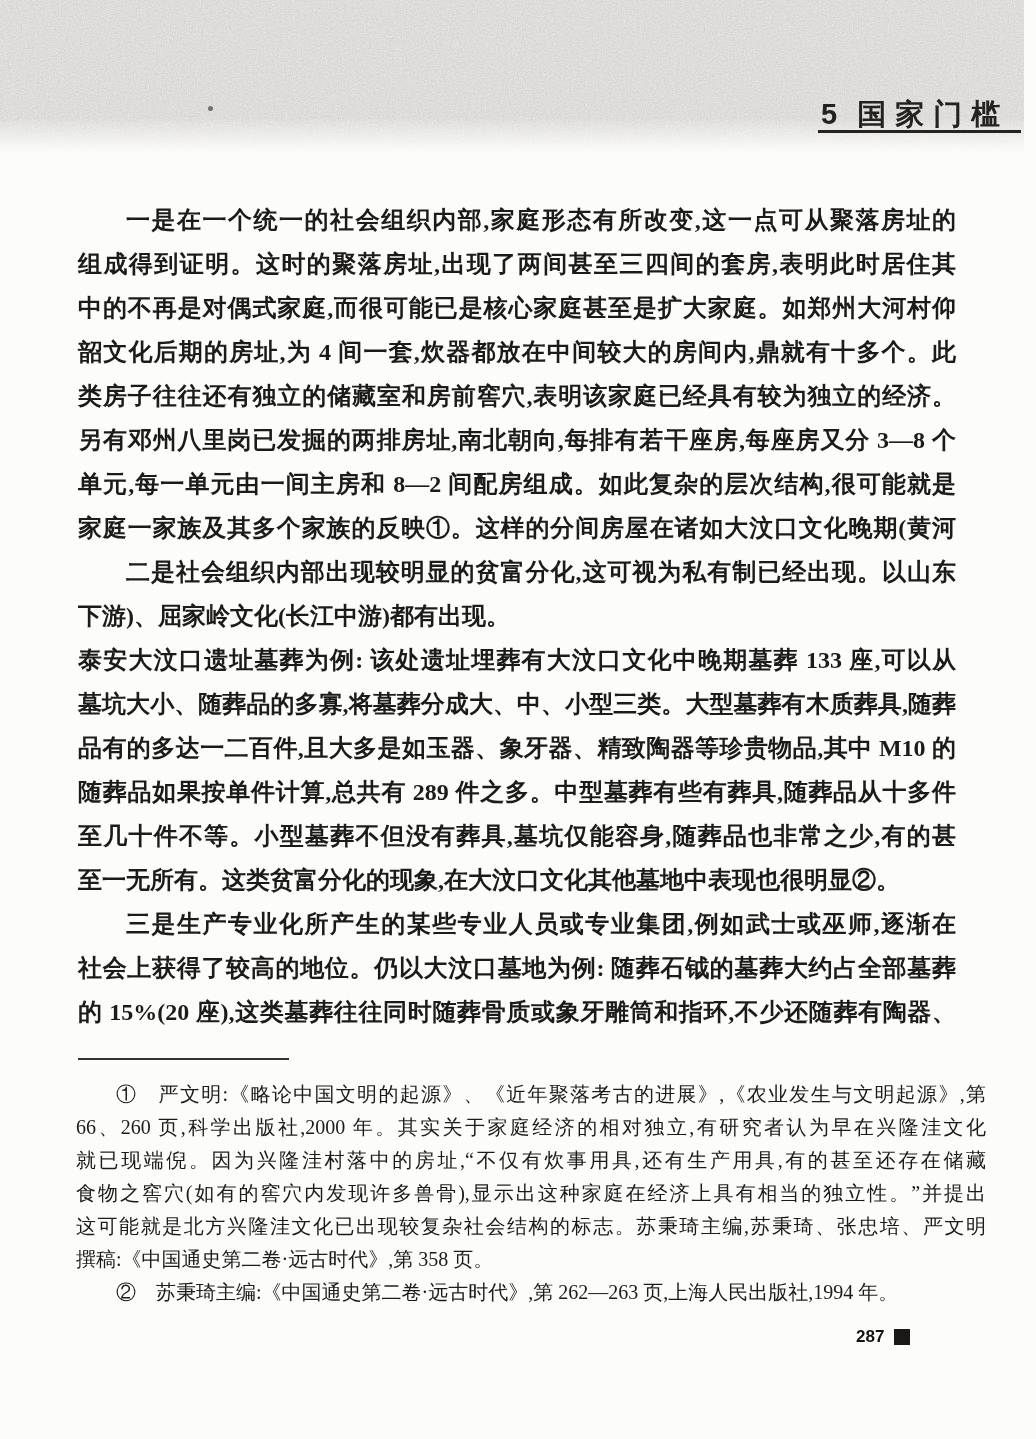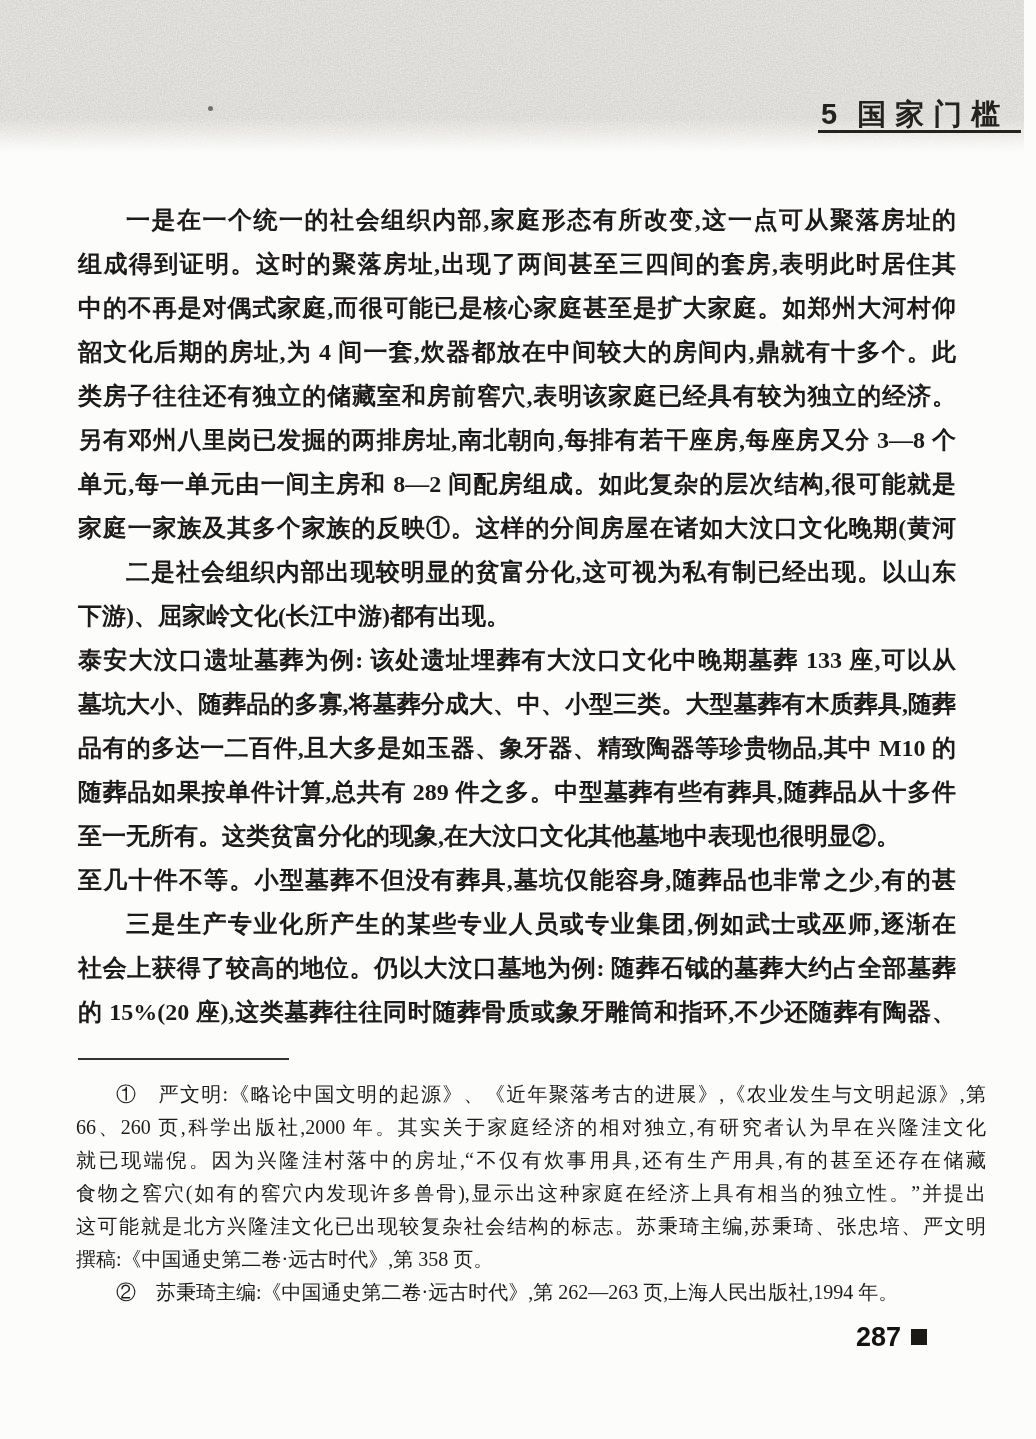--- a/index.html
+++ b/index.html
@@ -30,21 +30,21 @@
   .indent{text-indent:2em;}
   
   .fn-sep{position:absolute;left:78px;top:1058px;width:211px;height:2px;
     background:#33322f;}
   .footnotes{position:absolute;left:76px;top:1078px;width:910px;}
   .fn-line{height:33px;line-height:33px;font-size:20px;}
   
   .page-number-row{position:absolute;left:856px;top:1322px;height:30px;
     display:flex;align-items:center;gap:10px;}
   .page-number{font-family:"Liberation Sans","DejaVu Sans",sans-serif;
-    font-weight:bold;font-size:27px;color:#141311;}
+    font-weight:bold;font-size:17px;color:#141311;}
   .pn-square{width:16px;height:16px;background:#1a1916;display:inline-block;}
 </style>
 </head>
 <body>
 
 <div class="page">
 
   <svg class="noise-band" width="1024" height="152" viewBox="0 0 1024 152" aria-hidden="true">
     <defs>
       <filter id="grainF" x="0" y="0" width="100%" height="100%">
@@ -77,22 +77,22 @@
     <div class="line fill">另有邓州八里岗已发掘的两排房址,南北朝向,每排有若干座房,每座房又分 3—8 个</div>
     <div class="line fill">单元,每一单元由一间主房和 8—2 间配房组成。如此复杂的层次结构,很可能就是</div>
     <div class="line fill">家庭一家族及其多个家族的反映①。这样的分间房屋在诸如大汶口文化晚期(黄河</div>
     <div class="line fill indent">二是社会组织内部出现较明显的贫富分化,这可视为私有制已经出现。以山东</div>
 
     <div class="line end">下游)、屈家岭文化(长江中游)都有出现。</div>
     <div class="line fill">泰安大汶口遗址墓葬为例: 该处遗址埋葬有大汶口文化中晚期墓葬 133 座,可以从</div>
     <div class="line fill">墓坑大小、随葬品的多寡,将墓葬分成大、中、小型三类。大型墓葬有木质葬具,随葬</div>
     <div class="line fill">品有的多达一二百件,且大多是如玉器、象牙器、精致陶器等珍贵物品,其中 M10 的</div>
     <div class="line fill">随葬品如果按单件计算,总共有 289 件之多。中型墓葬有些有葬具,随葬品从十多件</div>
+    <div class="line fill">至几十件不等。小型墓葬不但没有葬具,墓坑仅能容身,随葬品也非常之少,有的甚</div>
     <div class="line end">至一无所有。这类贫富分化的现象,在大汶口文化其他墓地中表现也很明显②。</div>
-    <div class="line fill">至几十件不等。小型墓葬不但没有葬具,墓坑仅能容身,随葬品也非常之少,有的甚</div>
 
     <div class="line fill indent">三是生产专业化所产生的某些专业人员或专业集团,例如武士或巫师,逐渐在</div>
     <div class="line fill">社会上获得了较高的地位。仍以大汶口墓地为例: 随葬石钺的墓葬大约占全部墓葬</div>
     <div class="line fill">的 15%(20 座),这类墓葬往往同时随葬骨质或象牙雕筒和指环,不少还随葬有陶器、</div>
   </main>
 
   <div class="fn-sep"></div>
   <section class="footnotes">
     <div class="fn-line fill indent">①　严文明:《略论中国文明的起源》、《近年聚落考古的进展》,《农业发生与文明起源》,第</div>
     <div class="fn-line fill">66、260 页,科学出版社,2000 年。其实关于家庭经济的相对独立,有研究者认为早在兴隆洼文化</div>

